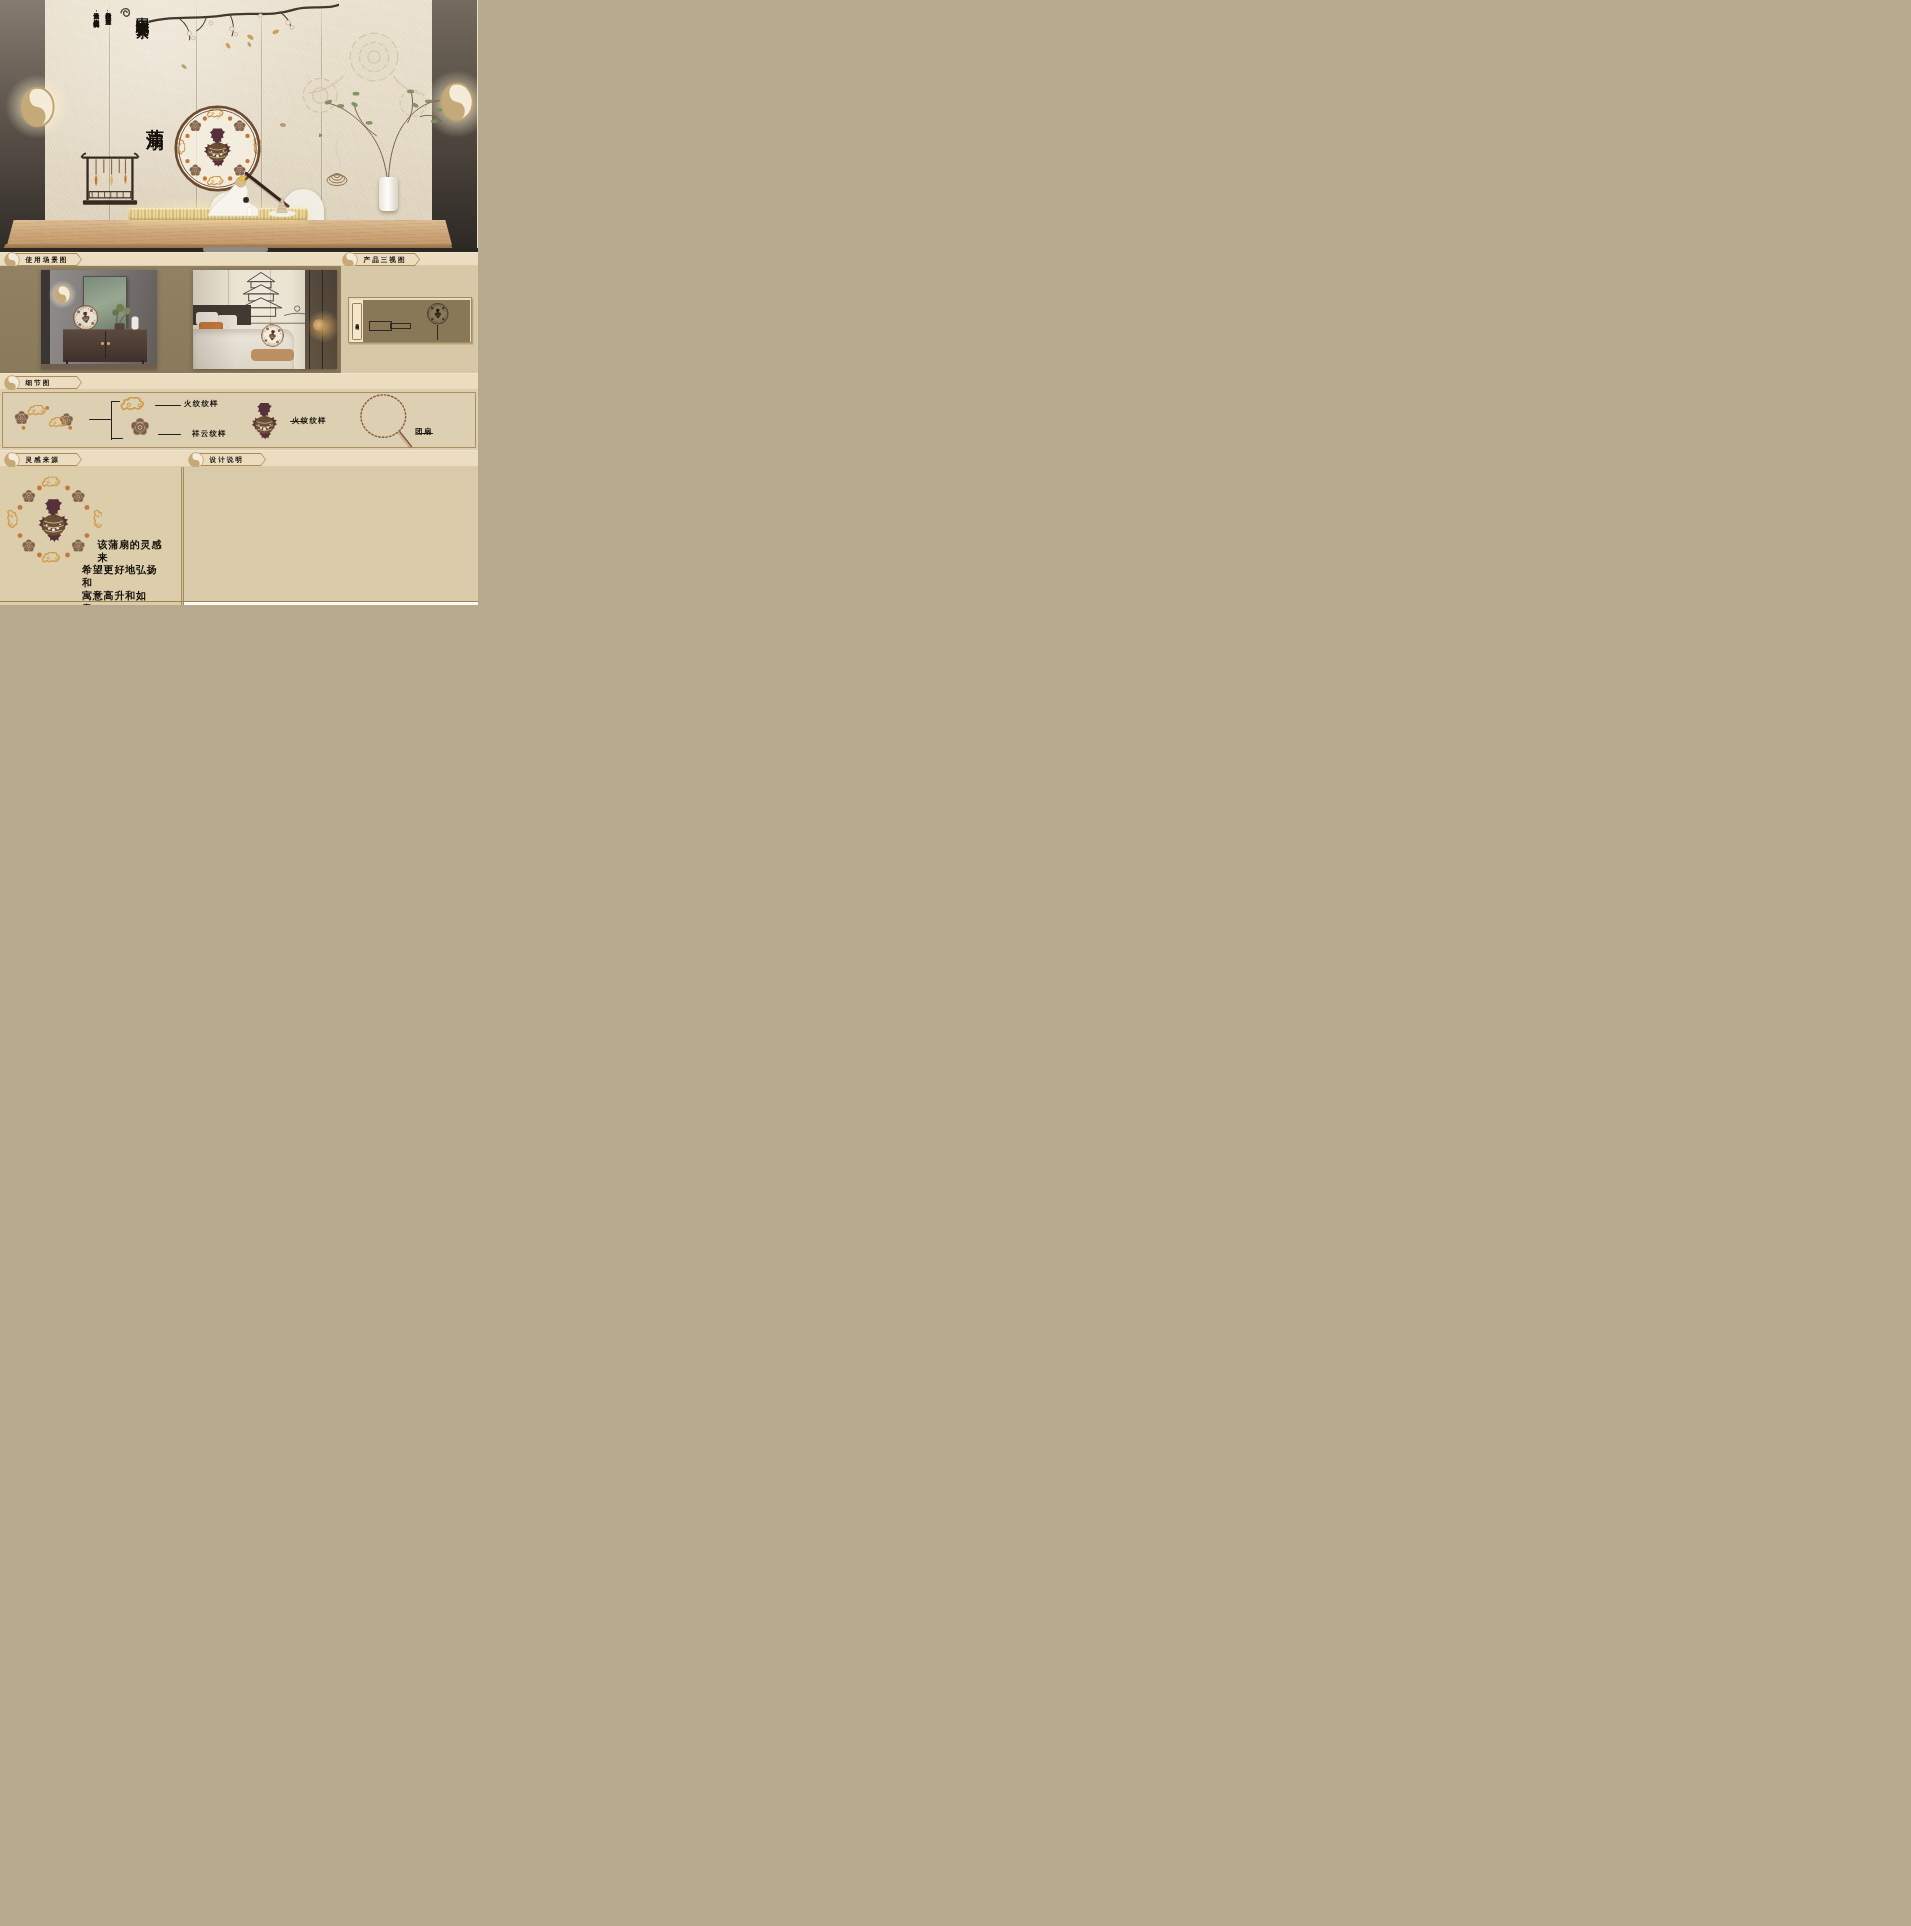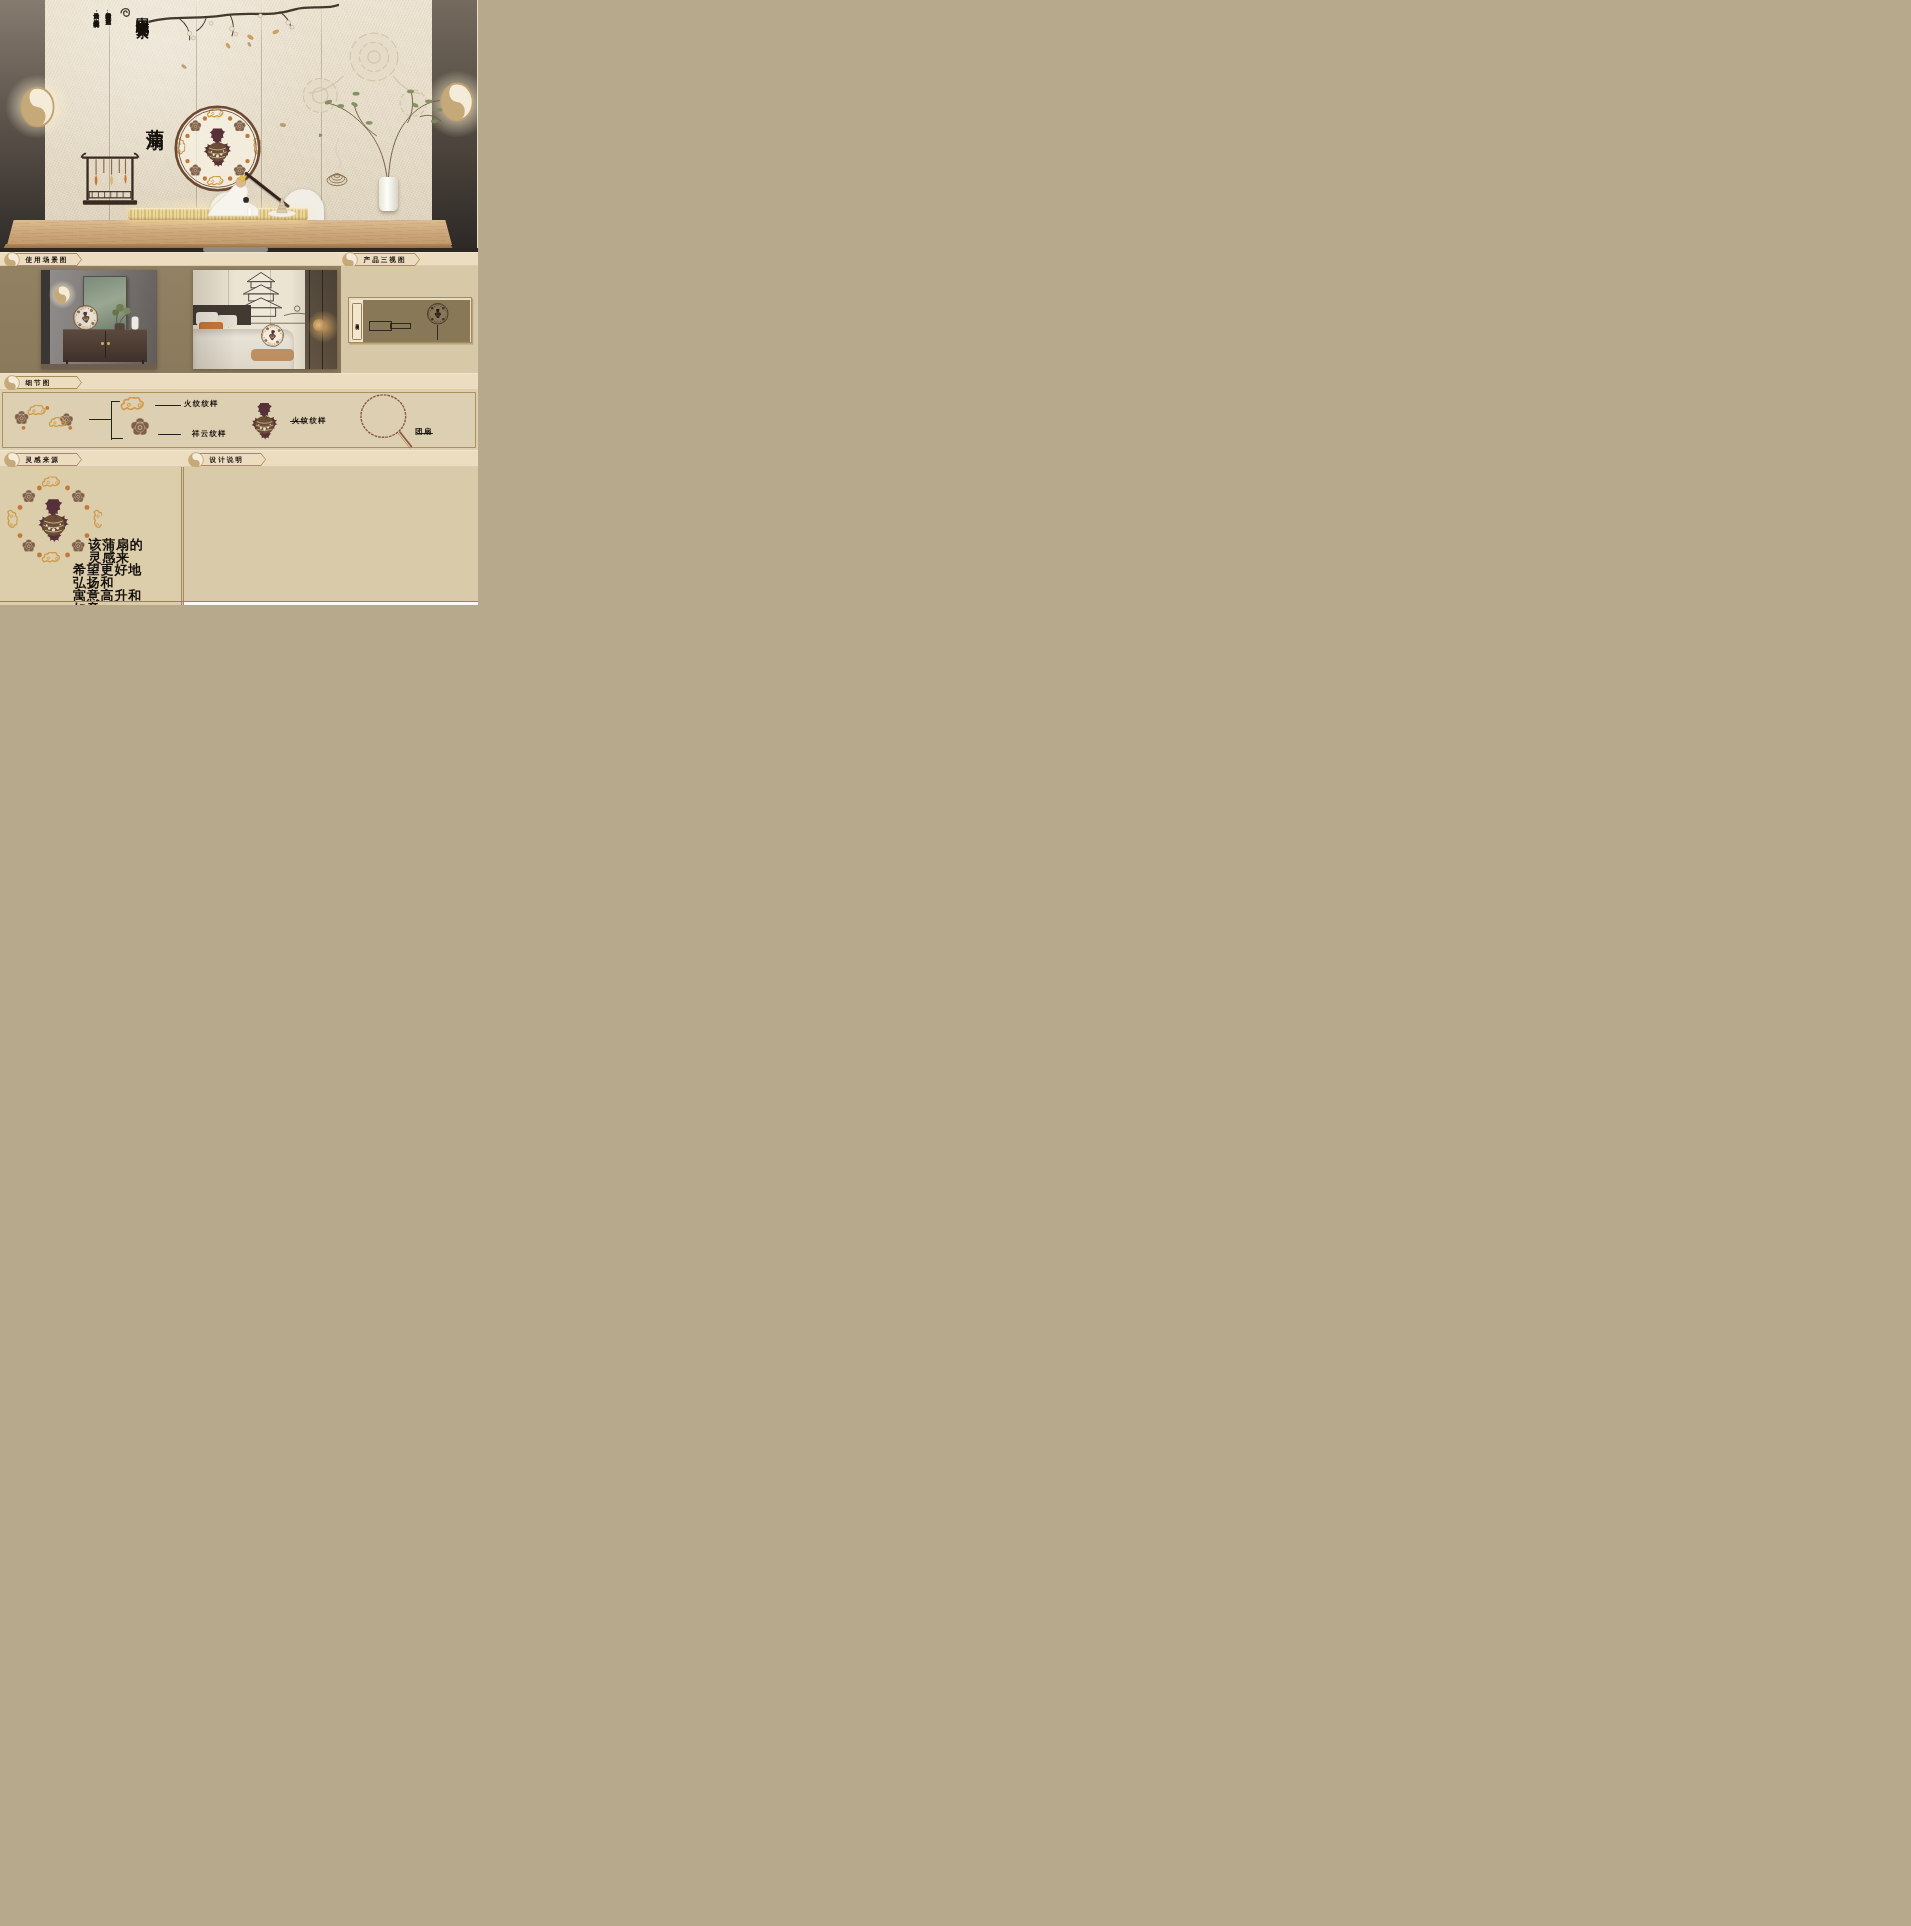--- a/index.html
+++ b/index.html
@@ -74,21 +74,21 @@
   .detail-panel{left:0;top:390px;width:478px;height:60px;background:#ddcfb1;}
   .detail-border{position:absolute;inset:2.3px;border:0.6px solid #ab905e;border-radius:0.8px;}
   .dline{position:absolute;height:1.2px;background:#24201c;border-radius:0.8px;}
   .dvline{position:absolute;width:1.2px;background:#24201c;border-radius:0.8px;}
   .dlabel{position:absolute;font-size:7.5px;font-weight:700;letter-spacing:1.2px;color:#15110c;white-space:nowrap;}
   
   .bottom-left{left:0;top:467px;width:182px;height:138px;background:#dccdab;}
   .bottom-right{left:184px;top:467px;width:294px;height:138px;background:#d9caa9;}
   .divider{left:181px;top:467px;width:2.7px;height:138px;
     border-left:0.8px solid #a78d5b;border-right:0.8px solid #a78d5b;box-sizing:border-box;background:#d3c4a2;}
-  .insp-text{left:73px;top:539px;width:81px;font-size:13px;font-weight:700;color:#15110c;
+  .insp-text{left:82px;top:539px;width:81px;font-size:10px;font-weight:700;color:#15110c;
     line-height:12.7px;letter-spacing:0.8px;}
   .insp-text .l0{padding-left:15.4px;}
   .desc{left:193px;top:478px;width:279px;font-size:10.4px;font-weight:700;color:#120e09;
     line-height:14.6px;letter-spacing:0.6px;}
   .desc .line{white-space:nowrap;}
   .desc .l0{padding-left:21.6px;}
   .foot-line{left:0;top:601px;width:478px;height:1.2px;background:#9c8455;}
   .foot-white{left:184px;top:602px;width:294px;height:2.7px;background:#fbfaf6;}
 </style>
 </head>

